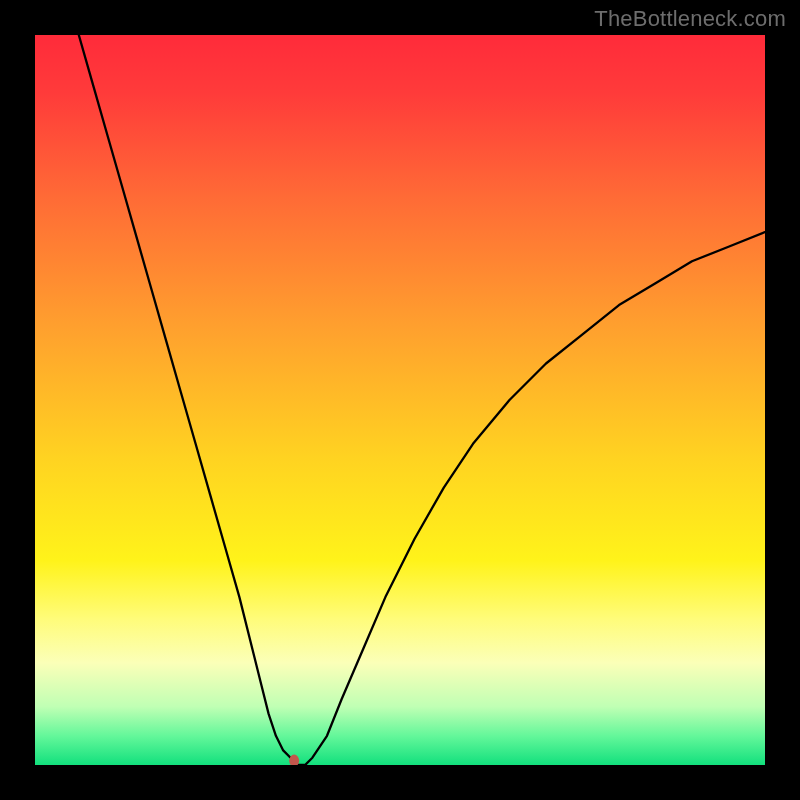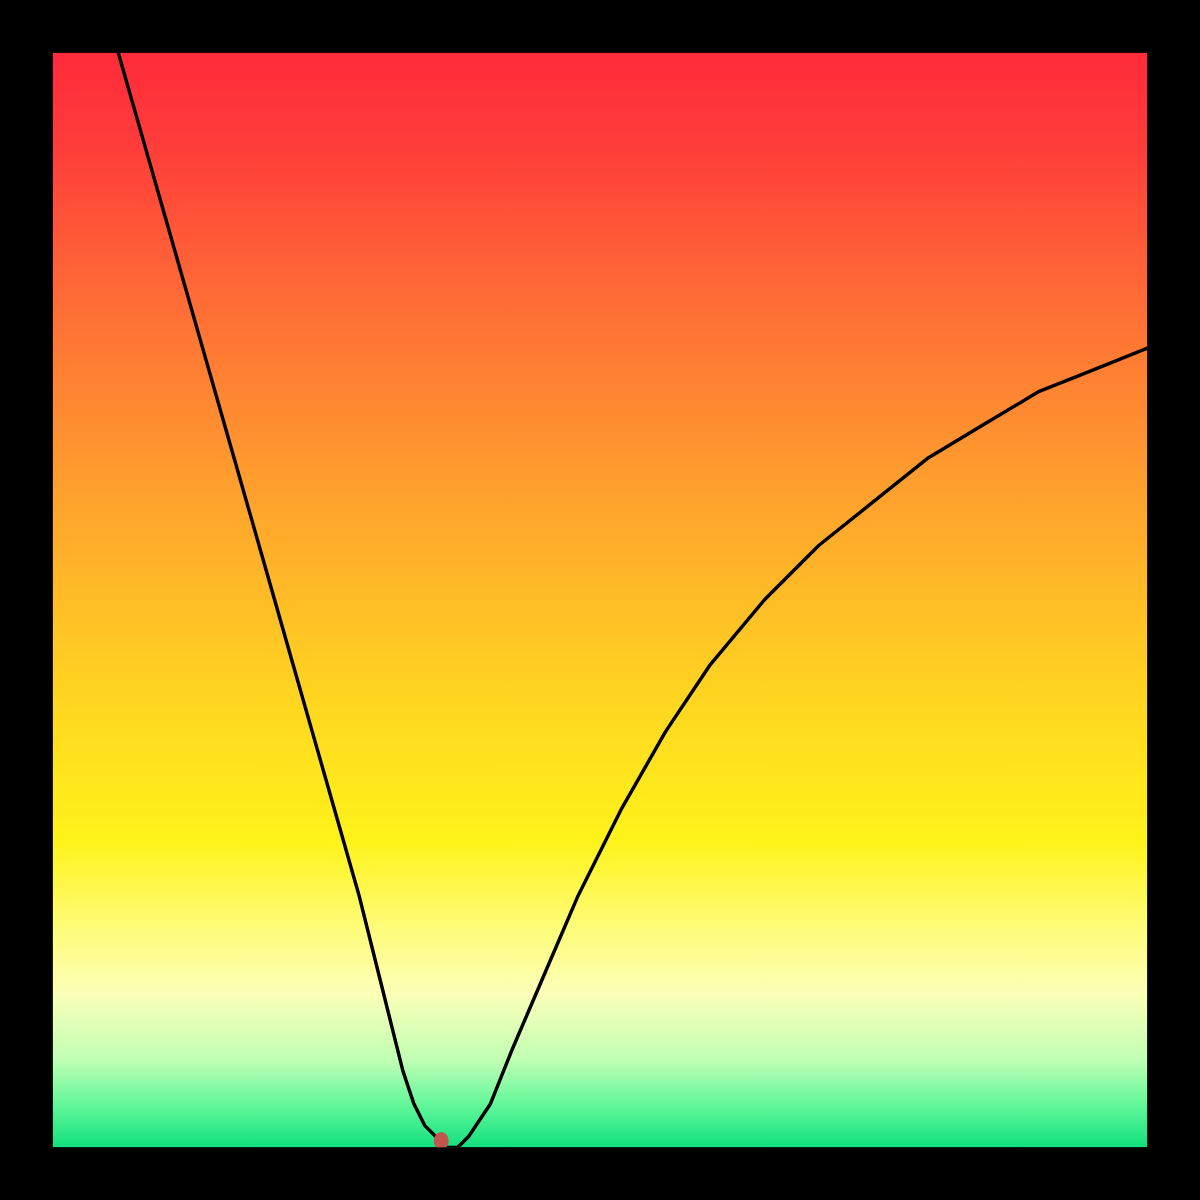--- a/index.html
+++ b/index.html
@@ -36,20 +36,21 @@
   }
   svg {
     display: block;
   }
 </style>
 </head>
 <body>
 
 <div class="frame">
 
+  <div class="watermark">TheBottleneck.com</div>
 
   <div class="plot">
     <svg id="chart-svg" width="730" height="730" viewBox="0 0 730 730">
       <defs>
         <linearGradient id="bg-grad" x1="0" y1="0" x2="0" y2="1">
             <stop offset="0%" stop-color="#ff2b3a"></stop>
             <stop offset="8%" stop-color="#ff3b3a"></stop>
             <stop offset="22%" stop-color="#ff6a36"></stop>
             <stop offset="40%" stop-color="#ffa02e"></stop>
             <stop offset="57.99999999999999%" stop-color="#ffd321"></stop>

